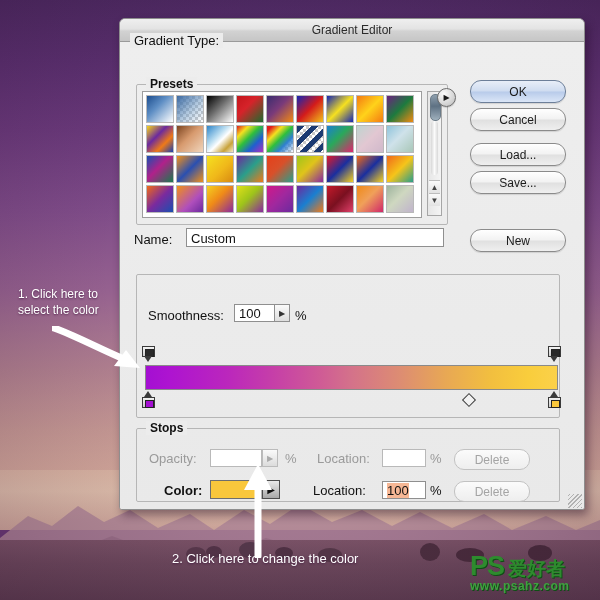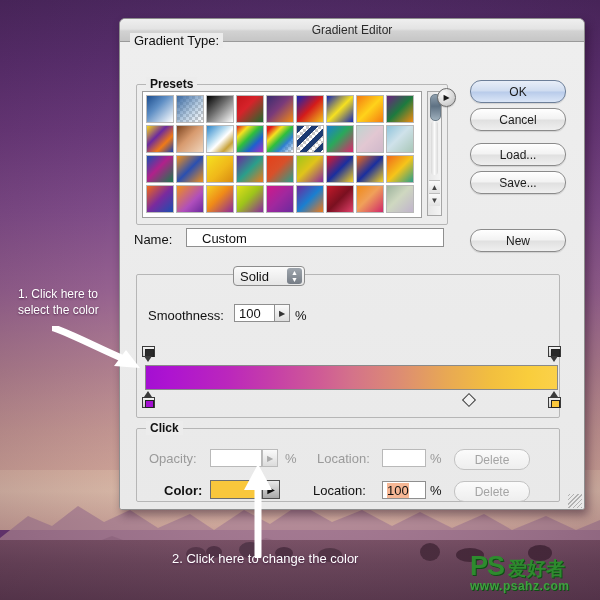--- a/index.html
+++ b/index.html
@@ -119,21 +119,21 @@
   #btn-cancel{left:350px;top:66px;}
   #btn-load{left:350px;top:101px;}
   #btn-save{left:350px;top:129px;}
   #btn-new{left:350px;top:187px;}
 
   
   #name-label{position:absolute;left:14px;top:190px;font-size:13px;color:#111;}
   #name-input{
     position:absolute;left:66px;top:186px;width:258px;height:19px;
     background:#fff;border:1px solid #8f8f8f;font-size:13px;color:#111;
-    padding:0 15px;line-height:19px;box-sizing:border-box;
+    padding:0 4px;line-height:19px;box-sizing:border-box;
   }
 
   
   #gt-group{left:16px;top:232px;width:422px;height:142px;}
   #gt-legend{position:absolute;top:-9px;left:10px;background:#ececec;padding:0 4px;
     font-size:13px;color:#111;}
   #gt-select{
     position:absolute;left:113px;top:224px;width:72px;height:20px;
     background:linear-gradient(180deg,#fbfbfb,#e6e6e6);
     border:1px solid #8d8d8d;border-radius:4px;font-size:13px;color:#111;
@@ -356,27 +356,20 @@
     <div class="btn" id="btn-save">
       <span>Save...</span>
     </div>
 
     <div id="name-label">Name:</div>
     <div id="name-input">Custom</div>
 
     <div class="group" id="gt-group"></div>
     <div id="gt-legend">Gradient Type:</div>
 
-    <div id="gt-select">
-      <span>Solid</span>
-      <span id="gt-select-arrows">
-        <span>▲</span>
-          <span>▼</span>
-      </span>
-    </div>
 
     <div id="smooth-label">Smoothness:</div>
     <div id="smooth-input">100</div>
     <div id="smooth-arrow">▶</div>
     <div id="smooth-pct">%</div>
 
     <div id="grad-bar" style="background: linear-gradient(90deg, rgb(164, 15, 210) 0%, rgb(174, 20, 208) 6%, rgb(187, 39, 188) 20%, rgb(198, 63, 168) 31%, rgb(207, 90, 150) 42%, rgb(212, 114, 138) 50%, rgb(221, 141, 114) 62%, rgb(232, 168, 84) 73%, rgb(242, 191, 63) 84%, rgb(249, 205, 60) 93%, rgb(251, 209, 74) 100%);"></div>
 
     <div class="stop-top" style="left:22px;top:304px;">
       <div class="house"></div>
@@ -396,21 +389,21 @@
     </div>
     <div class="stop-bot" style="left:428px;top:349px;">
       <div class="tip"></div>
       <div class="house"></div>
       <div class="chip" style="background:#f9c73c;"></div>
     </div>
 
     <div id="midpoint"></div>
 
     <div class="group" id="stops-group">
-      <span class="group-legend">Click</span>
+      <span class="group-legend">Stops</span>
 
       <div class="sg-label dim" style="left:12px;top:22px;">Opacity:</div>
       <div class="field dim" style="left:73px;top:20px;width:52px;"></div>
       <div class="arrowbtn dim" style="left:125px;top:20px;">▶</div>
       <div class="sg-label dim" style="left:148px;top:22px;">%</div>
 
       <div class="sg-label dim" style="left:180px;top:22px;">Location:</div>
       <div class="field dim" style="left:245px;top:20px;width:44px;"></div>
       <div class="sg-label dim" style="left:293px;top:22px;">%</div>
       <div class="delbtn" style="left:317px;top:20px;">

